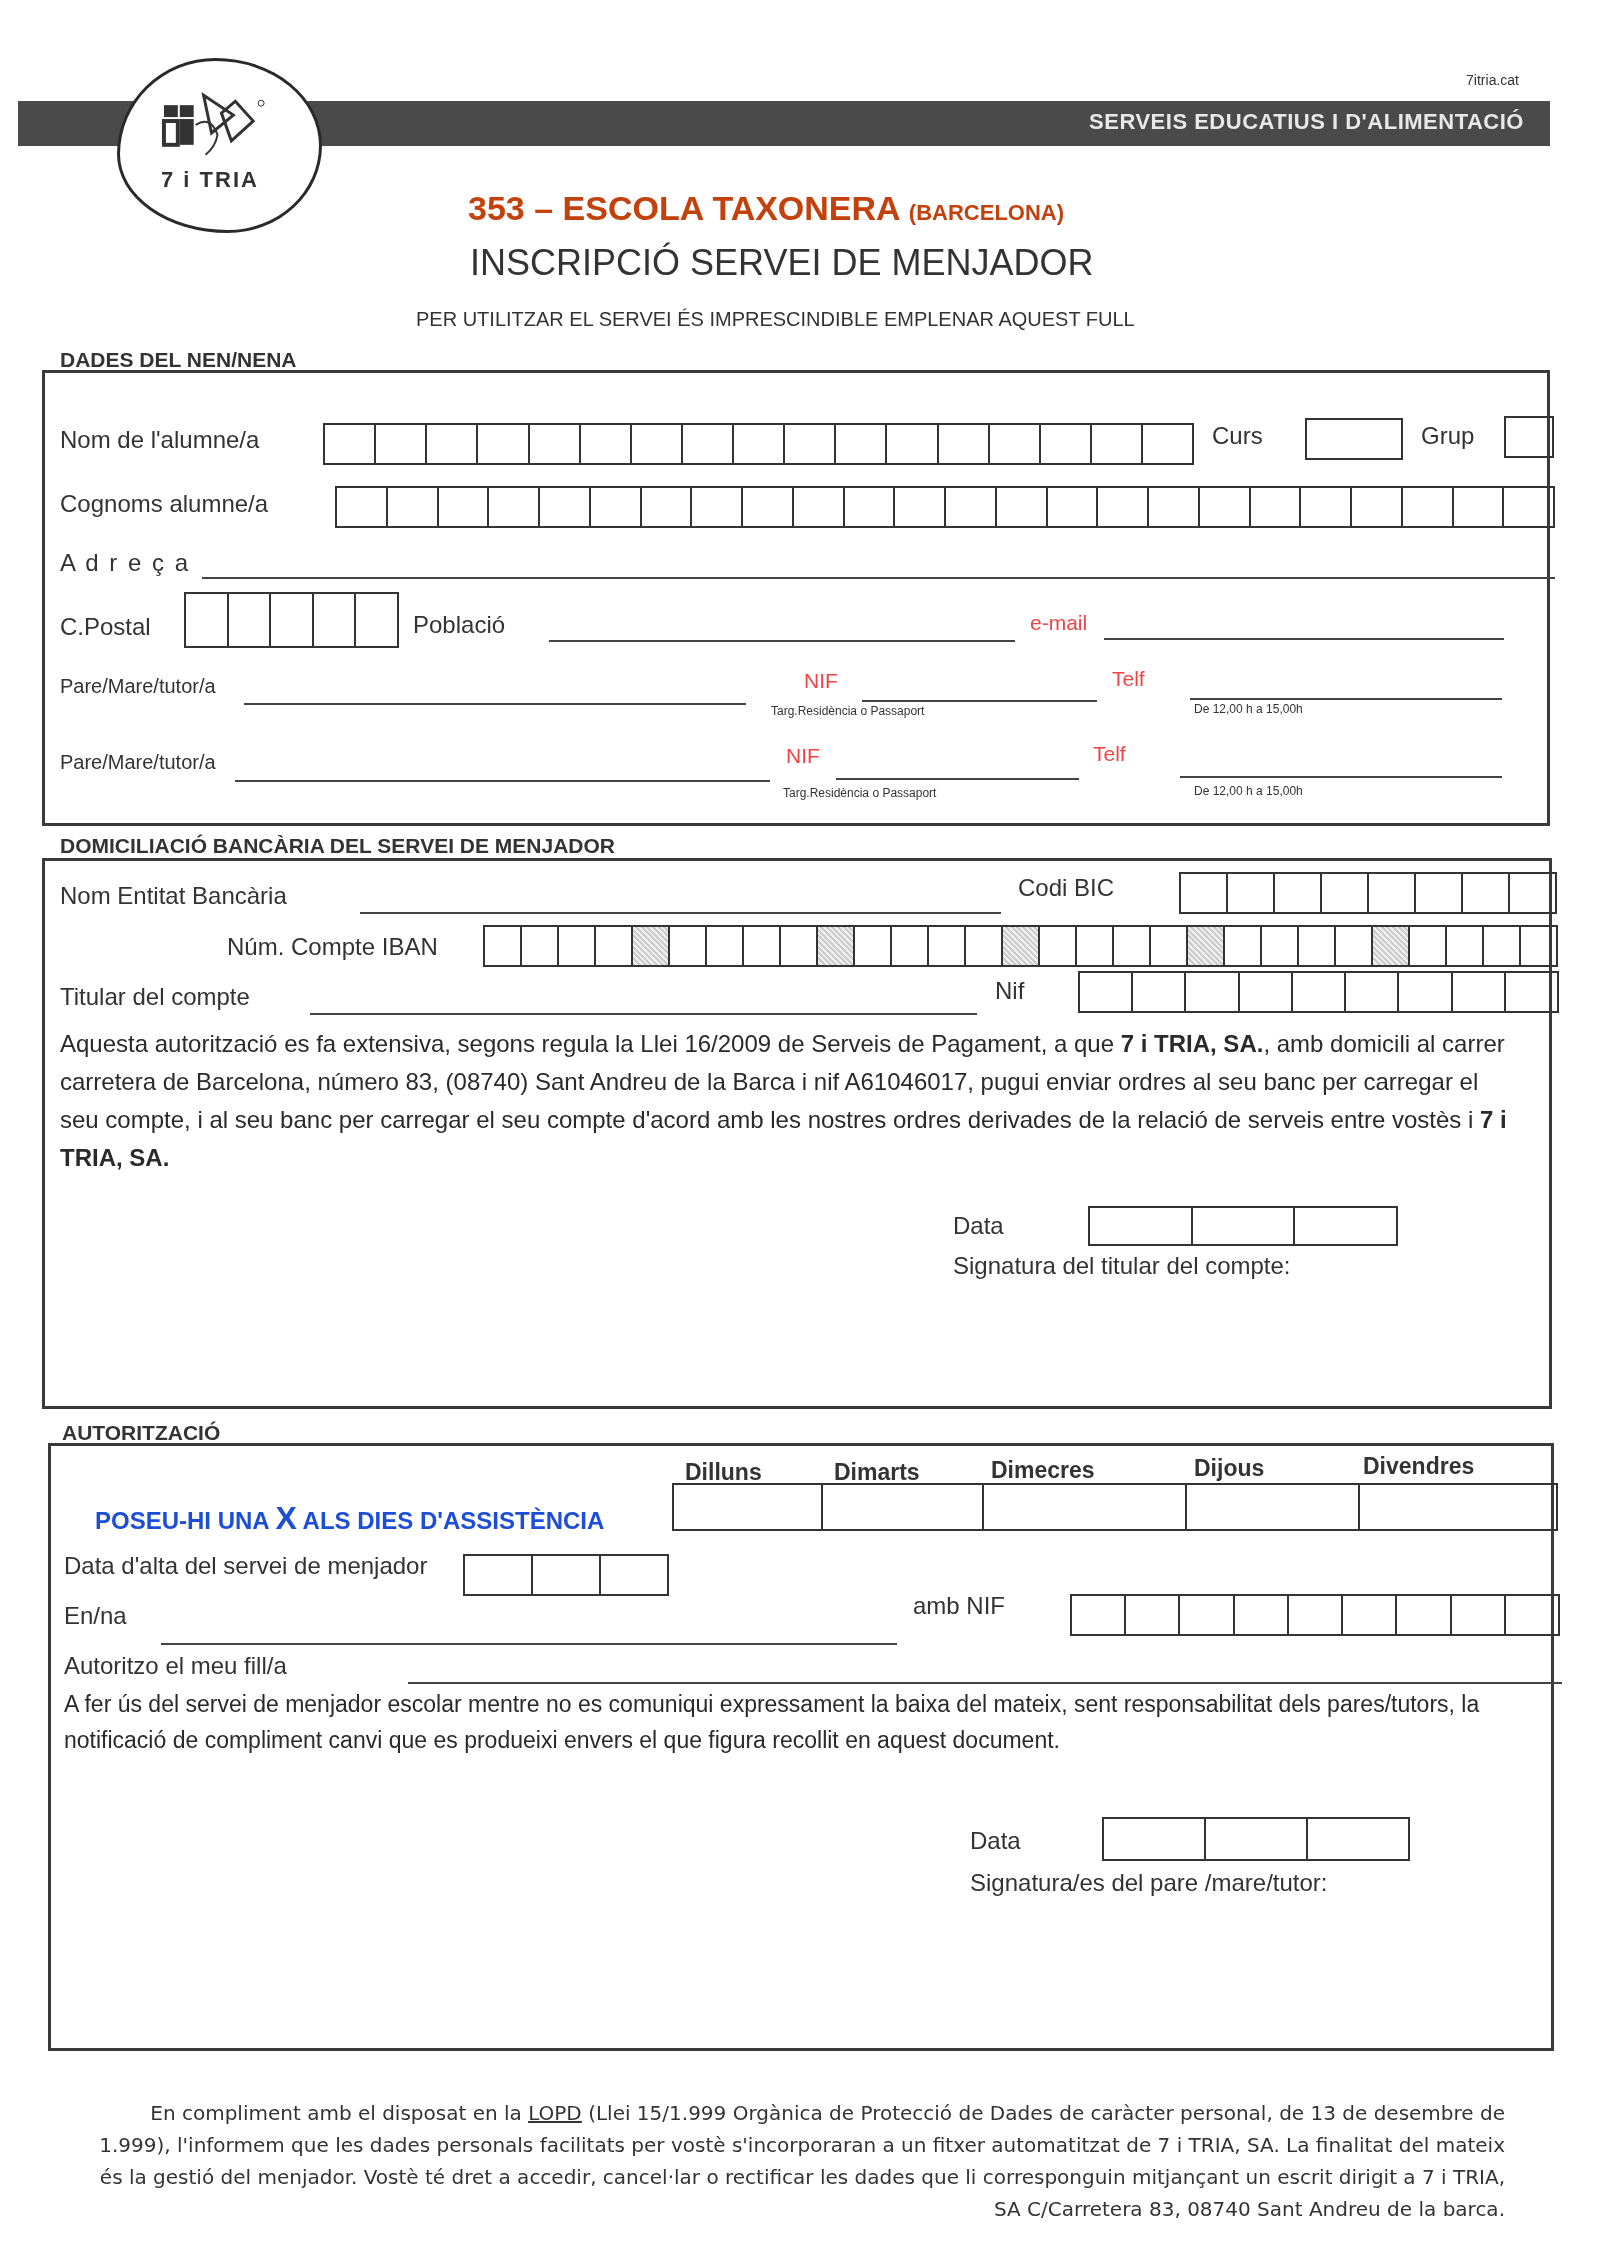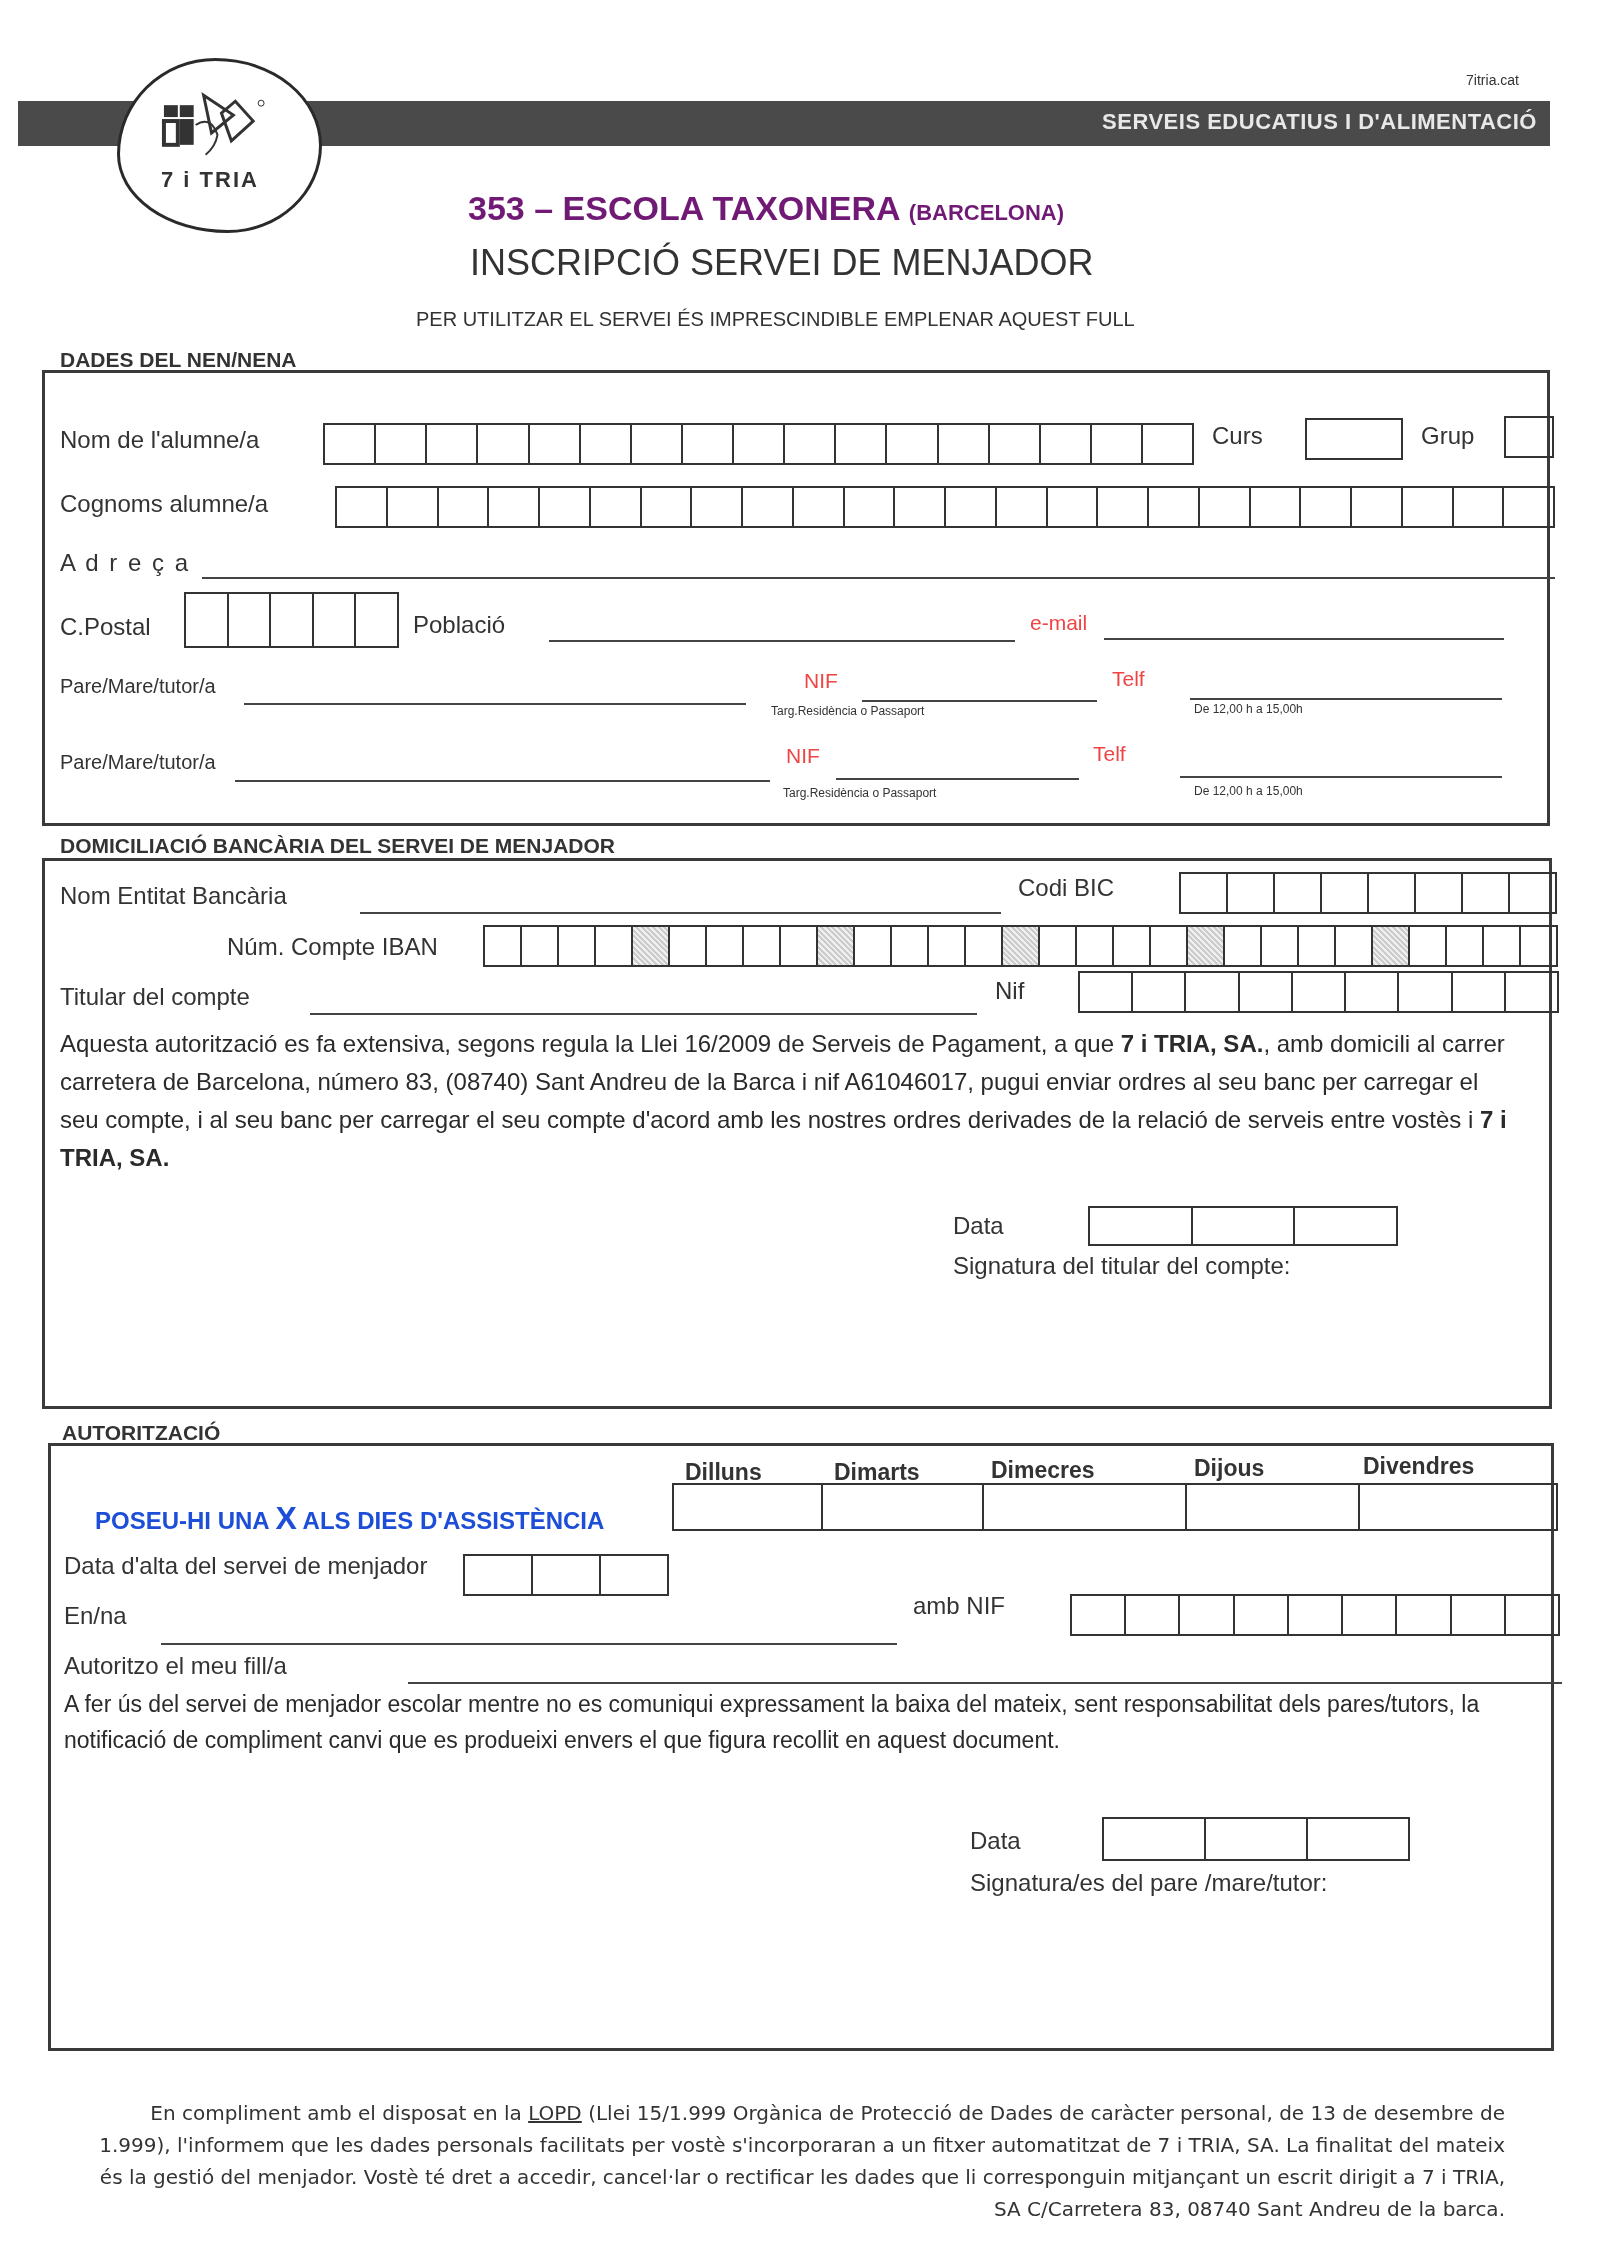--- a/index.html
+++ b/index.html
@@ -1,24 +1,24 @@
 <!DOCTYPE html>
 <html><head>
 <meta charset="utf-8">
 <style>
   html, body { margin: 0; padding: 0; background: #fff; }
   body { width: 1619px; height: 2265px; position: relative; overflow: hidden; color: #2a2a2a; font-family: "Liberation Sans", sans-serif; }
   .abs { position: absolute; }
   .cond { font-family: "Liberation Sans Narrow", "Liberation Sans", sans-serif; }
   .banner { left: 18px; top: 101px; width: 1532px; height: 45px; background: #4a4a4a; }
-  .banner-text { right: 82px; top: 109px; color: #e8e8e8; font-size: 22px; font-weight: bold; letter-spacing: 0.5px; }
+  .banner-text { right: 95px; top: 109px; color: #e8e8e8; font-size: 22px; font-weight: bold; letter-spacing: 0.5px; }
   .site { right: 100px; top: 72px; font-size: 14px; color: #333; }
   .logo { left: 117px; top: 58px; width: 199px; height: 169px; border: 3px solid #2a2a2a; border-radius: 48% 52% 46% 54% / 55% 50% 50% 45%; background: #fff; }
   .logo-text { left: 161px; top: 167px; font-size: 22px; font-weight: bold; color: #333; letter-spacing: 2px; }
-  .title1 { left: 468px; top: 189px; font-size: 34px; font-weight: bold; color: #701a75; }
+  .title1 { left: 468px; top: 189px; font-size: 34px; font-weight: bold; color: #c2410c; }
   .title1 small { font-size: 22px; font-weight: bold; }
   .title2 { left: 470px; top: 242px; font-size: 36px; color: #333; }
   .notice { left: 416px; top: 308px; font-size: 20px; color: #333; }
   .section-label { font-size: 21px; font-weight: bold; color: #333; }
   .box { border: 3px solid #3a3a3a; }
   .lbl { font-size: 24px; color: #333; white-space: nowrap; }
   .lbl-sm { font-size: 21px; color: #ef4444; white-space: nowrap; }
   .tiny { font-size: 12px; color: #333; white-space: nowrap; }
   .line { border-bottom: 2px solid #444; height: 0; }
   .cells { display: flex; border: 2px solid #333; box-sizing: border-box; }

